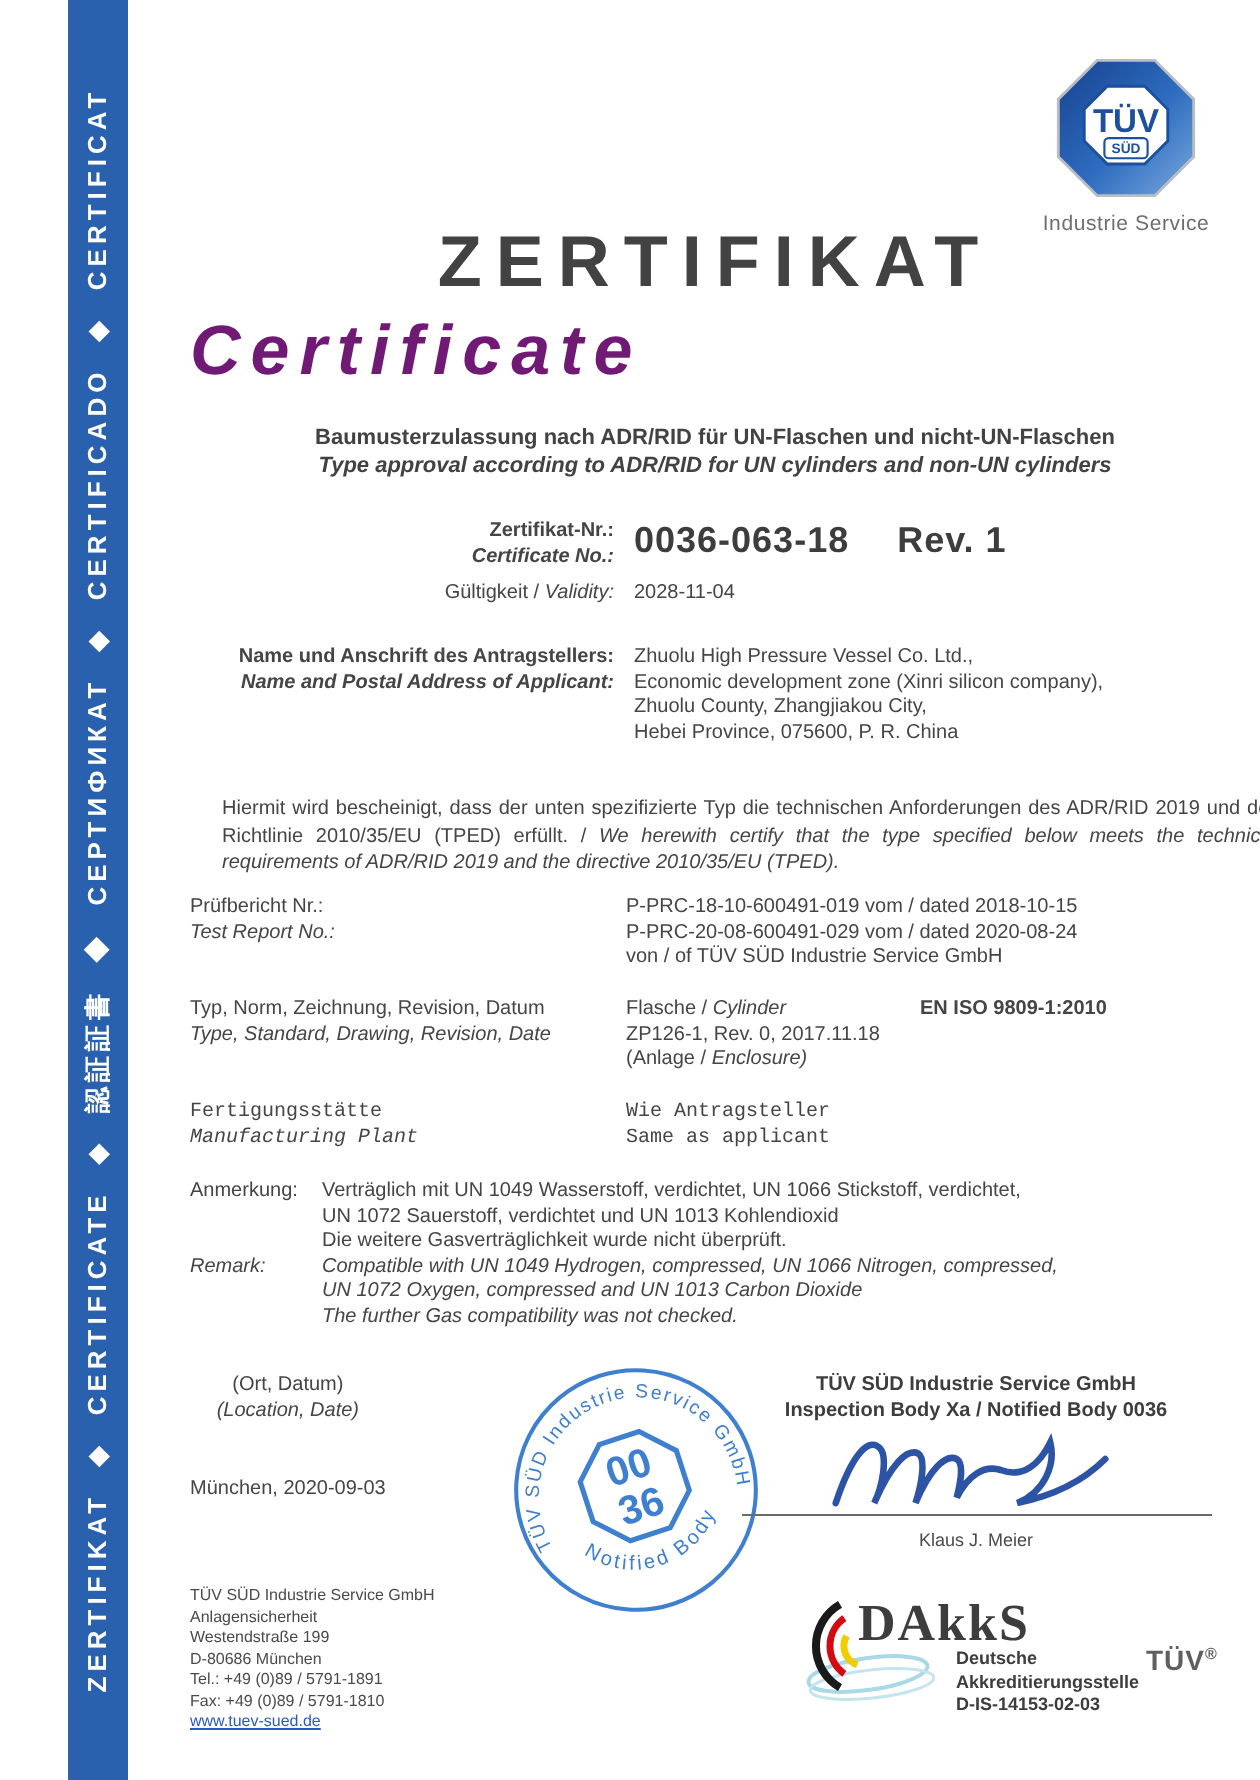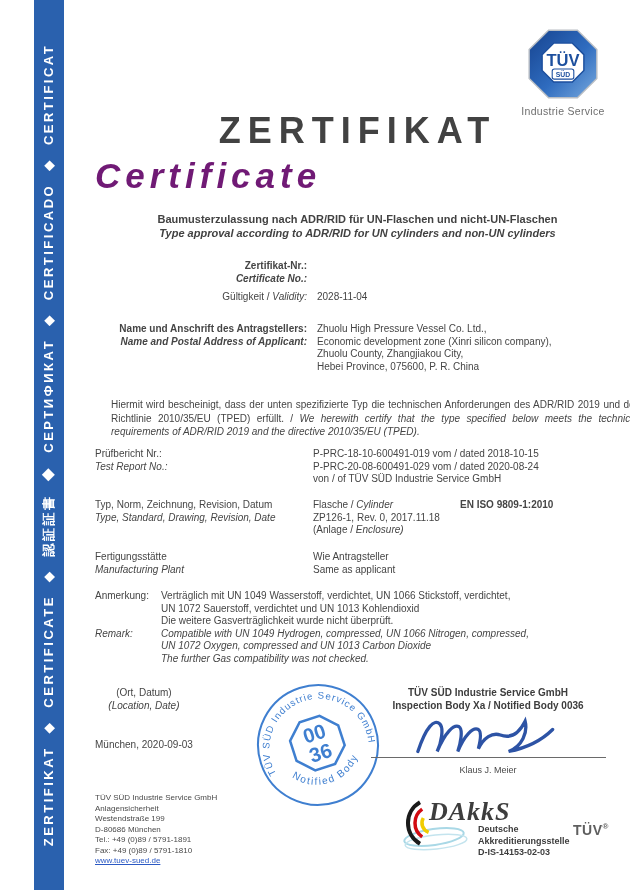--- a/index.html
+++ b/index.html
@@ -38,37 +38,37 @@
   .it{font-style:italic;}
   .certno-block{position:absolute;left:95px;top:260px;width:525px;}
   .certno-value{font-size:18px;font-weight:bold;letter-spacing:0.5px;line-height:24px;color:#3d3d3d;margin-top:-2px;}
   .certno-value .rev{margin-left:24px;}
   .validity-row{margin-top:6px;}
   .applicant-block{position:absolute;left:95px;top:323px;width:525px;}
   .statement{position:absolute;left:95px;top:388px;width:527px;text-align:justify;line-height:13.5px;margin-left:16px;}
   .report-block{position:absolute;left:95px;top:448px;width:525px;line-height:13px;}
   .type-block{position:absolute;left:95px;top:499px;width:525px;line-height:13px;}
   .type-block .v{width:147px;flex:none;}
-  .plant-block{position:absolute;left:95px;top:551px;width:525px;line-height:13px;}
+  .plant-block{position:absolute;left:95px;top:551px;width:525px;line-height:13px;font-family:Liberation Mono, monospace;}
   .remark-block{position:absolute;left:95px;top:590px;width:525px;line-height:13px;}
   
   .ort-block{position:absolute;left:95px;top:686px;line-height:13px;text-align:center;}
   .ort-date{margin-top:26px;}
   .stamp{position:absolute;left:252px;top:679px;}
   .org-block{position:absolute;left:362px;top:686px;width:252px;text-align:center;line-height:13px;}
   .org-block .org{font-weight:bold;color:#3d3d3d;}
   .sig-svg{display:block;margin:1px auto 0 auto;}
   .sig-line{border-top:1.5px solid #6a6a6a;width:235px;margin:0 auto;}
   .signer{font-size:9px;margin-top:6px;color:#4a4a4a;}
   
   .addr{position:absolute;left:95px;top:793px;font-size:8px;line-height:10.5px;color:#4a4a4a;}
   .addr a{color:#2b59c3;text-decoration:underline;}
   .dakks{position:absolute;left:398px;top:797px;width:215px;height:70px;}
   .dakks-word{position:absolute;left:31px;top:0px;font-family:"Liberation Serif", serif;
-    font-size:26px;font-weight:bold;letter-spacing:1px;color:#3d3d3d;font-style:italic;}
+    font-size:26px;font-weight:bold;letter-spacing:1px;color:#3d3d3d;}
   .dakks-info{position:absolute;left:80px;top:27px;font-size:9px;line-height:11.5px;color:#3d3d3d;font-weight:bold;}
   .tuv-mark{position:absolute;left:573px;top:822px;font-size:14px;font-weight:bold;color:#5f5f5f;letter-spacing:0.5px;}
   .tuv-mark sup{font-size:8px;}
 </style>
 </head>
 <body>
 
 <div class="ribbon">
   <div class="ribbon-inner">ZERTIFIKAT ◆ CERTIFICATE ◆ 認証証書 ◆ СЕРТИФИКАТ ◆ CERTIFICADO ◆ CERTIFICAT</div>
 </div>
@@ -96,20 +96,23 @@
 <div class="subtitle">
   <div>Baumusterzulassung nach ADR/RID für UN-Flaschen und nicht-UN-Flaschen</div>
   <div class="it">Type approval according to ADR/RID for UN cylinders and non-UN cylinders</div>
 </div>
 
 <div class="certno-block">
   <div class="kv">
     <div class="k">
       <div class="b">Zertifikat-Nr.:</div>
       <div class="b it">Certificate No.:</div>
+    </div>
+    <div class="v certno-value">
+      <span>0036-063-18</span><span class="rev">Rev. 1</span>
     </div>
   </div>
   <div class="kv validity-row">
     <div class="k">
       <span>Gültigkeit / </span><span class="it">Validity:</span>
     </div>
     <div class="v">2028-11-04</div>
   </div>
 </div>
 

